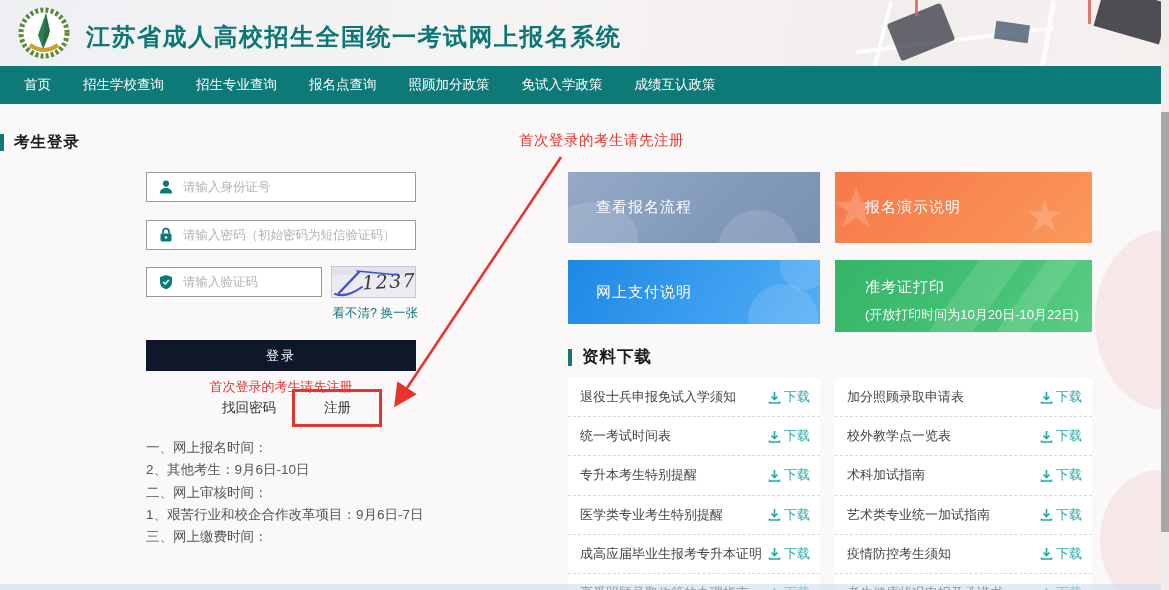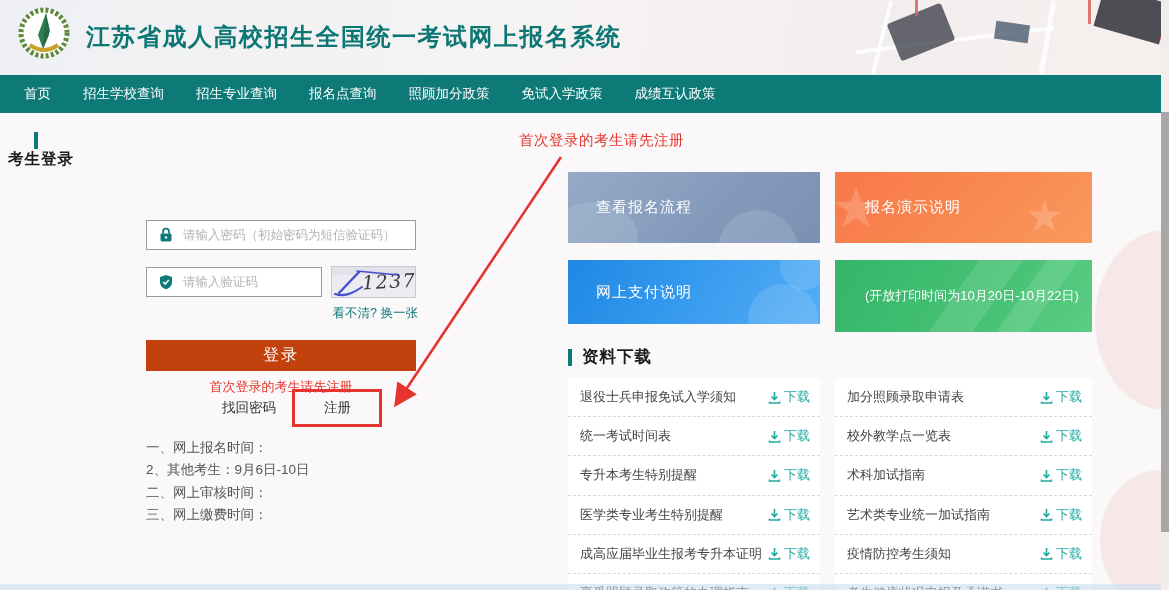--- a/index.html
+++ b/index.html
@@ -10,21 +10,21 @@
   .header { position:absolute; left:0; top:0; width:1169px; height:75px;
     background:linear-gradient(100deg,#eef0f3 0%,#f6f4f3 45%,#f3eeee 75%,#f6efee 100%); overflow:hidden; }
   .photo-line { position:absolute; background:#ffffff; opacity:.8; }
   .cap { position:absolute; background:#3c4049; opacity:.78; }
   .tassel { position:absolute; width:3px; background:#d8625c; opacity:.85; }
   .logo { position:absolute; left:16px; top:5px; width:56px; height:56px; }
   .site-title { position:absolute; left:86px; top:21px; font-size:24px; font-weight:bold;
     color:#0c7674; letter-spacing:1.5px; white-space:nowrap; }
 
   
-  .navbar { position:absolute; left:0; top:75px; width:1169px; height:38px; background:#0e7a78;
+  .navbar { position:absolute; left:0; top:66px; width:1169px; height:38px; background:#0e7a78;
     display:flex; align-items:center; padding-left:24px; }
   .nav-item { color:#ffffff; font-size:13.5px; text-decoration:none; margin-right:32px;
     white-space:nowrap; cursor:pointer; }
 
   
   .sec-title { position:absolute; display:flex; align-items:center; }
   .sec-bar { width:4px; height:17px; background:#0e7a78; margin-right:10px; }
   .sec-text { font-size:15.5px; font-weight:bold; color:#1c1c1c; letter-spacing:1px; }
 
   
@@ -32,21 +32,21 @@
     display:flex; align-items:center; }
   .input-icon { width:16px; height:16px; margin:0 9px 0 11px; flex:0 0 auto; }
   .input-wrap input { border:none; outline:none; flex:1; font-size:12.5px; color:#333;
     background:transparent; font-family:inherit; min-width:0; }
   .input-wrap input::placeholder { color:#b3b3b3; }
   .captcha-box { position:absolute; left:331px; top:266px; width:85px; height:32px;
     border:1px solid #c7c7d2; background:#eceaf0; cursor:pointer; }
   .captcha-refresh { position:absolute; left:310px; top:305px; width:108px; text-align:right;
     font-size:12.5px; color:#0e7a78; cursor:pointer; white-space:nowrap; }
   .login-btn { position:absolute; left:146px; top:340px; width:270px; height:31px;
-    background:#c2410c; color:#fff; font-size:16px; border:none; cursor:pointer;
+    background:#0f172a; color:#fff; font-size:13px; border:none; cursor:pointer;
     letter-spacing:2px; font-family:inherit; }
   .register-hint { position:absolute; left:146px; top:378px; width:270px; text-align:center;
     color:#e5352e; font-size:13px; }
   .link-forgot { position:absolute; left:222px; top:399px; font-size:13.5px; color:#333;
     text-decoration:none; cursor:pointer; }
   .link-register { position:absolute; left:324px; top:399px; font-size:13.5px; color:#333;
     text-decoration:none; cursor:pointer; }
   .register-box { position:absolute; left:292px; top:389px; width:90px; height:38px;
     border:3px solid #e5352e; }
 
@@ -132,25 +132,32 @@
     <a class="nav-item">招生专业查询</a>
     <a class="nav-item">报名点查询</a>
     <a class="nav-item">照顾加分政策</a>
     <a class="nav-item">免试入学政策</a>
     <a class="nav-item">成绩互认政策</a>
   </div>
 
   <div class="right-photo-blob" style="left:1095px;top:230px;width:140px;height:180px;"></div>
   <div class="right-photo-blob" style="left:1100px;top:470px;width:120px;height:140px;"></div>
 
-  <div class="sec-title" style="left:8px;top:132px;flex-direction:column;">
+  <div class="sec-title" style="left:0;top:132px;">
     <div class="sec-bar"></div>
     <div class="sec-text">考生登录</div>
   </div>
 
+  <div class="input-wrap" style="left:146px;top:172px;width:270px;">
+    <svg class="input-icon" viewBox="0 0 16 16">
+      <circle cx="8" cy="4.6" r="3.1" fill="#0e7a78"></circle>
+      <path d="M1.8 14.5 C1.8 10.6 5 9 8 9 C11 9 14.2 10.6 14.2 14.5 Z" fill="#0e7a78"></path>
+    </svg>
+    <input type="text" placeholder="请输入身份证号" style="">
+  </div>
 
   <div class="input-wrap" style="left:146px;top:220px;width:270px;">
     <svg class="input-icon" viewBox="0 0 16 16">
       <rect x="2.5" y="6.5" width="11" height="8" rx="1.4" fill="#0e7a78"></rect>
       <path d="M5 6.5 V4.8 C5 3 6.3 1.6 8 1.6 C9.7 1.6 11 3 11 4.8 V6.5" fill="none" stroke="#0e7a78" stroke-width="1.8"></path>
       <circle cx="8" cy="10.5" r="1.2" fill="#fff"></circle>
     </svg>
     <input type="password" placeholder="请输入密码（初始密码为短信验证码）" style="">
   </div>
 
@@ -177,20 +184,21 @@
   <button class="login-btn">登录</button>
   <div class="register-hint">首次登录的考生请先注册</div>
   <a class="link-forgot">找回密码</a>
   <a class="link-register">注册</a>
   <div class="register-box"></div>
 
   <div class="notice">
     <div class="notice-line">一、网上报名时间：</div>
     <div class="notice-line">2、其他考生：9月6日-10日</div>
     <div class="notice-line">二、网上审核时间：</div>
+    <div class="notice-line">1、艰苦行业和校企合作改革项目：9月6日-7日</div>
     <div class="notice-line">三、网上缴费时间：</div>
 
   </div>
 
   <div class="annot-text">首次登录的考生请先注册</div>
   <svg class="annot-arrow" width="210" height="285" viewBox="0 0 210 285">
     <defs>
       <marker id="arrowhead" markerWidth="9" markerHeight="9" refX="7" refY="4.5" orient="auto">
         <path d="M0,0 L9,4.5 L0,9 Z" fill="#e5352e"></path>
       </marker>
@@ -209,20 +217,21 @@
     <div class="promo-label">报名演示说明</div>
   </div>
   <div class="promo-card card-pay">
     <div class="blob" style="left:180px;top:24px;width:70px;height:70px;"></div>
     <div class="blob" style="left:212px;top:-18px;width:48px;height:48px;"></div>
     <div class="promo-label">网上支付说明</div>
   </div>
   <div class="promo-card card-ticket">
     <div class="ribbon" style="left:120px;top:-30px;width:36px;height:140px;"></div>
     <div class="ribbon" style="left:190px;top:-40px;width:26px;height:150px;"></div>
+    <div class="promo-label">准考证打印</div>
     <div class="promo-sub">(开放打印时间为10月20日-10月22日)</div>
   </div>
 
   <div class="sec-title" style="left:568px;top:346px;">
     <div class="sec-bar"></div>
     <div class="sec-text" style="font-size:16.5px;">资料下载</div>
   </div>
 
   <div class="dl-panel dl-left">
     <div class="dl-row">

